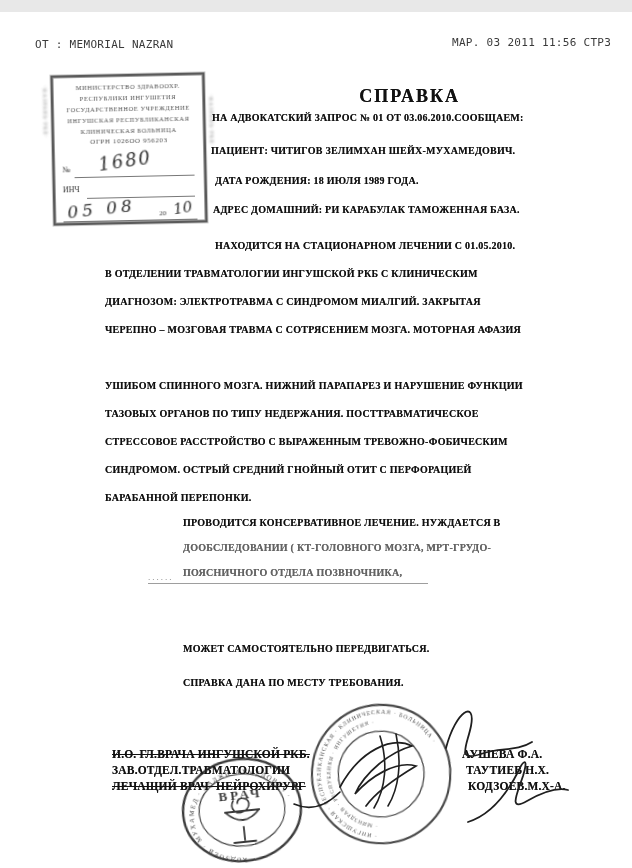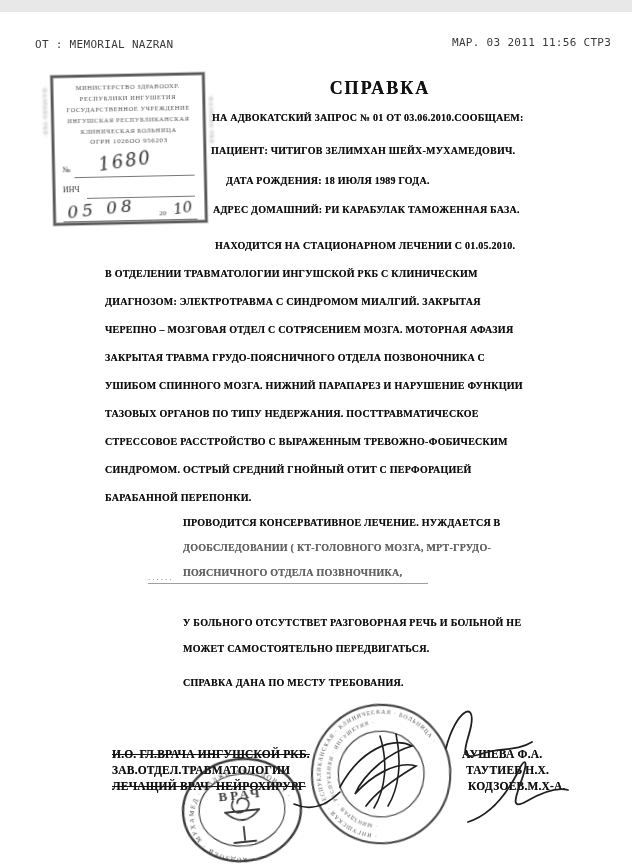--- a/index.html
+++ b/index.html
@@ -92,44 +92,42 @@
 
     <div class="abs handwrite" style="left:12px; top:122px; font-size:17px; transform:rotate(-5deg); letter-spacing:4px;">05  08</div>
     <div class="stamp-rule" style="left:8px; right:8px; top:144px;"></div>
     <div class="abs stamp-label" style="left:104px; top:134px; font-size:7px;">20</div>
     <div class="abs handwrite" style="left:118px; top:124px; font-size:15px; transform:rotate(-8deg);">10</div>
 
     <div class="stamp-side" style="left:-11px; top:8px;">·НАЗРАНЬ·РКБ·</div>
     <div class="stamp-side" style="right:-11px; top:20px;">·НАЗРАНЬ·РКБ·</div>
   </div>
 
-  <div class="abs doc-title" style="left:300px; top:66px; width:160px; text-align:center;">СПРАВКА</div>
+  <div class="abs doc-title" style="left:300px; top:74px; width:160px; text-align:right;">СПРАВКА</div>
 
   <div class="abs tline" style="left:212px; top:100px;">НА  АДВОКАТСКИЙ ЗАПРОС № 01 ОТ 03.06.2010.СООБЩАЕМ:</div>
   <div class="abs tline" style="left:211px; top:133px;">ПАЦИЕНТ: ЧИТИГОВ ЗЕЛИМХАН ШЕЙХ-МУХАМЕДОВИЧ.</div>
-  <div class="abs tline" style="left:226px; top:163px;">ДАТА РОЖДЕНИЯ: 18 ИЮЛЯ 1989 ГОДА.</div>
+  <div class="abs tline" style="left:215px; top:163px;">ДАТА РОЖДЕНИЯ: 18 ИЮЛЯ 1989 ГОДА.</div>
   <div class="abs tline" style="left:213px; top:192px;">АДРЕС ДОМАШНИЙ: РИ КАРАБУЛАК ТАМОЖЕННАЯ БАЗА.</div>
 
   <div class="abs tline" style="left:215px; top:228px;">НАХОДИТСЯ  НА  СТАЦИОНАРНОМ ЛЕЧЕНИИ  С  01.05.2010.</div>
   <div class="abs tline" style="left:105px; top:256px;">В  ОТДЕЛЕНИИ  ТРАВМАТОЛОГИИ ИНГУШСКОЙ РКБ  С  КЛИНИЧЕСКИМ</div>
   <div class="abs tline" style="left:105px; top:284px;">ДИАГНОЗОМ:  ЭЛЕКТРОТРАВМА С СИНДРОМОМ МИАЛГИЙ. ЗАКРЫТАЯ</div>
-  <div class="abs tline" style="left:105px; top:312px;">ЧЕРЕПНО – МОЗГОВАЯ  ОТДЕЛ С СОТРЯСЕНИЕМ МОЗГА. МОТОРНАЯ АФАЗИЯ</div>
-  <div class="abs tline" style="left:105px; top:340px;">ЗАКРЫТАЯ ТРАВМА ГРУДО-ПОЯСНИЧНОГО ОТДЕЛА ПОЗВОНОЧНИКА  С</div>
+  <div class="abs tline" style="left:105px; top:312px;">ЧЕРЕПНО – МОЗГОВАЯ  ТРАВМА С СОТРЯСЕНИЕМ МОЗГА. МОТОРНАЯ АФАЗИЯ</div>
   <div class="abs tline" style="left:105px; top:368px;">УШИБОМ СПИННОГО МОЗГА. НИЖНИЙ  ПАРАПАРЕЗ И НАРУШЕНИЕ ФУНКЦИИ</div>
   <div class="abs tline" style="left:105px; top:396px;">ТАЗОВЫХ ОРГАНОВ ПО ТИПУ НЕДЕРЖАНИЯ.  ПОСТТРАВМАТИЧЕСКОЕ</div>
   <div class="abs tline" style="left:105px; top:424px;">СТРЕССОВОЕ РАССТРОЙСТВО  С  ВЫРАЖЕННЫМ  ТРЕВОЖНО-ФОБИЧЕСКИМ</div>
   <div class="abs tline" style="left:105px; top:452px;">СИНДРОМОМ.  ОСТРЫЙ  СРЕДНИЙ  ГНОЙНЫЙ  ОТИТ  С  ПЕРФОРАЦИЕЙ</div>
   <div class="abs tline" style="left:105px; top:480px;">БАРАБАННОЙ ПЕРЕПОНКИ.</div>
 
   <div class="abs tline" style="left:183px; top:505px;">ПРОВОДИТСЯ КОНСЕРВАТИВНОЕ ЛЕЧЕНИЕ. НУЖДАЕТСЯ В</div>
   <div class="abs tline faded" style="left:183px; top:530px;">ДООБСЛЕДОВАНИИ ( КТ-ГОЛОВНОГО МОЗГА, МРТ-ГРУДО-</div>
   <div class="abs dots" style="left:148px; top:560px;">......</div>
   <div class="abs tline faded" style="left:183px; top:555px;">ПОЯСНИЧНОГО ОТДЕЛА ПОЗВНОЧНИКА,</div>
   <div class="artifact-line" style="left:148px; top:571px; width:280px;"></div>
-  <div class="abs tline" style="left:183px; top:605px;">У БОЛЬНОГО ОТСУТСТВЕТ РАЗГОВОРНАЯ РЕЧЬ И БОЛЬНОЙ НЕ</div>
   <div class="abs tline" style="left:183px; top:631px;">МОЖЕТ САМОСТОЯТЕЛЬНО ПЕРЕДВИГАТЬСЯ.</div>
 
   <div class="abs sigline struck" style="left:112px; top:736px;">И.О. ГЛ.ВРАЧА ИНГУШСКОЙ РКБ.</div>
 
   <div class="abs tline" style="left:183px; top:665px;">СПРАВКА ДАНА ПО МЕСТУ ТРЕБОВАНИЯ.</div>
   <div class="abs sigline" style="left:112px; top:752px;">ЗАВ.ОТДЕЛ.ТРАВМАТОЛОГИИ</div>
   <div class="abs sigline struck" style="left:112px; top:768px;">ЛЕЧАЩИЙ ВРАЧ- НЕЙРОХИРУРГ</div>
 
   <div class="abs sigline" style="left:462px; top:736px;">АУШЕВА Ф.А.</div>
   <div class="abs sigline" style="left:466px; top:752px;">ТАУТИЕВ Н.Х.</div>

